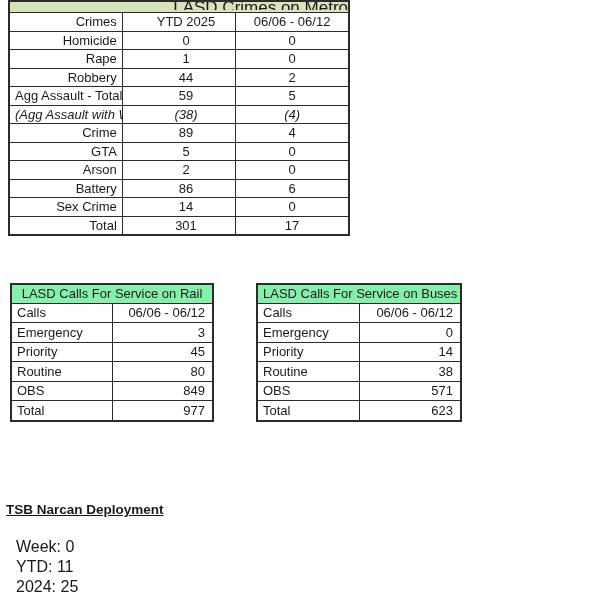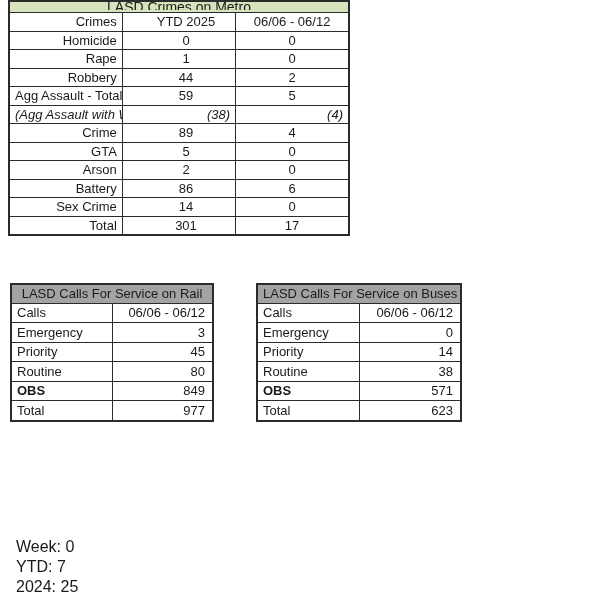--- a/index.html
+++ b/index.html
@@ -34,39 +34,39 @@
   #crimes td.c0 { width: 183px; text-align: right; }
   #crimes td.c1 { width: 66px;  text-align: center; padding-left: 19px; }
   #crimes td.c2 { width: 93px;  text-align: center; }
   #crimes tr.title-row td {
     height: 10px; padding: 0;
     background: #d6e3bc;
   }
   .clip-title {
     display: block; height: 10px; overflow: hidden;
     line-height: 15px; margin-top: -5px;
-    text-align: center; font-size: 14px;
+    text-align: right; font-size: 17px;
   }
   #crimes tr.sub-row td { font-style: italic; }
   #crimes tr.sub-row td.c0 { text-align: right; }
   #crimes tr.sub-row td.c1,
-  #crimes tr.sub-row td.c2 { text-align: right; }
+  #crimes tr.sub-row td.c2 { }
   
   table.calls td { height: 18.5px; }
   table.calls tr.title-row td {
-    background: #a3a3a3; text-align: center; height: 17.5px;
+    background: #86efac; text-align: center; height: 17.5px;
   }
   #rail  { left: 10px;  top: 283px; width: 204px; }
   #rail  td.k { width: 90px;  text-align: left; }
   #rail  td.v { width: 114px; text-align: right; padding-right: 7px; }
   #buses { left: 256px; top: 283px; width: 206px; }
   #buses td.k { width: 92px;  text-align: left; }
   #buses td.v { width: 114px; text-align: right; padding-right: 7px; }
   table.calls td.v.hdr { text-align: center; }
-  tr.obs-row td.k { font-weight: bold; }
+  tr.obs-row td.k { font-weight: normal; }
   
   .narcan-heading {
     position: absolute; left: 6px; top: 502px;
     font-size: 13.5px; font-weight: bold;
     text-decoration: underline;
   }
   .narcan-lines {
     position: absolute; left: 16px; top: 537px;
     font-size: 16px; line-height: 20px;
   }
@@ -203,19 +203,20 @@
       <td class="k">OBS</td>
       <td class="v">571</td>
     </tr>
     <tr>
       <td class="k">Total</td>
       <td class="v">623</td>
     </tr>
   </tbody>
     </table>
 
+  <div class="narcan-heading">TSB Narcan Deployment</div>
   <div class="narcan-lines">
     <div>Week: 0</div>
-    <div>YTD: 7</div>
+    <div>YTD: 11</div>
     <div>2024: 25</div>
   </div>
 
 </div>
 
 </body></html>

